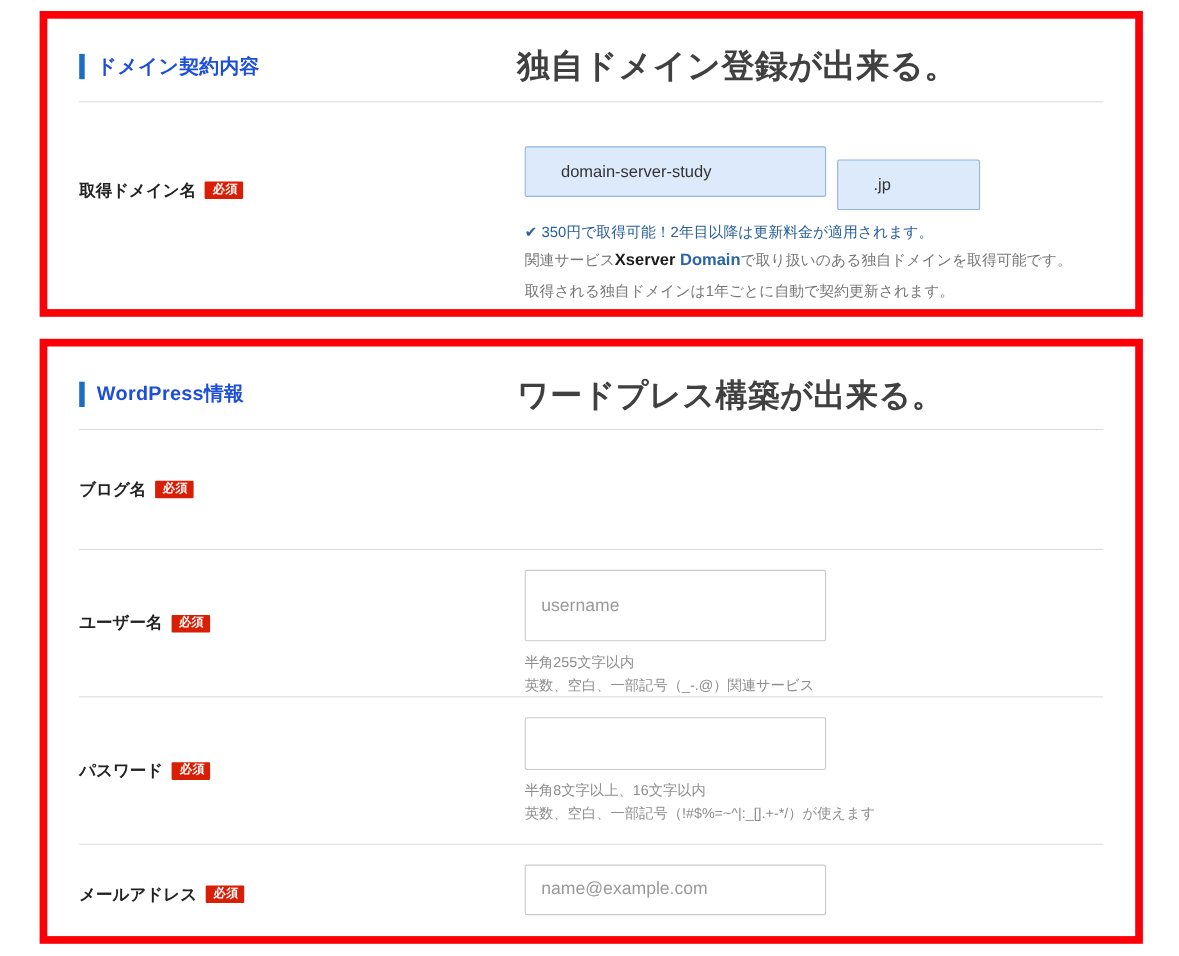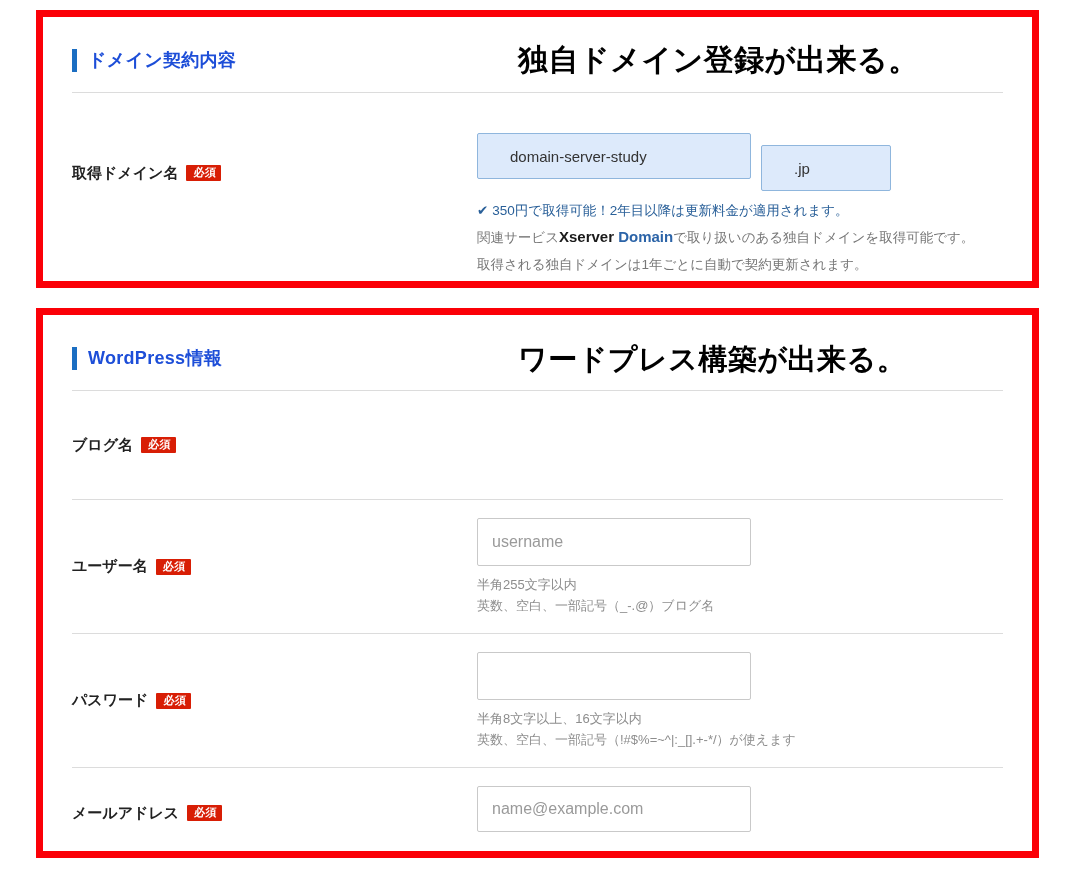--- a/index.html
+++ b/index.html
@@ -76,24 +76,23 @@
     color: #1d4ed8;
     letter-spacing: 0.3px;
     white-space: nowrap;
   }
   .annotation {
     position: absolute;
     left: 420px;
     top: 16px;
     font-size: 30px;
     font-weight: bold;
-    color: #000000;
+    color: #404040;
     letter-spacing: 0.5px;
     white-space: nowrap;
-    margin-left: 48px;
   }
   .annotation.wp {
     top: 18px;
     font-size: 29px;
   }
 
   .divider {
     height: 1px;
     background: #dcdcdc;
     margin: 0 22px;
@@ -170,21 +169,21 @@
     margin-top: 12px;
   }
 
   .input-blog {
     width: 545px;
     height: 52px;
     font-size: 16px;
   }
   .input-user {
     width: 274px;
-    height: 48px;
+    height: 65px;
     font-size: 16px;
   }
   .input-pass {
     width: 274px;
     height: 48px;
   }
   .input-mail {
     width: 274px;
     height: 46px;
     font-size: 16px;
@@ -305,21 +304,21 @@
       <div class="divider"></div>
 
       <div class="row row-user">
         <div class="row-label">
           <span>ユーザー名</span>
           <span class="badge">必須</span>
         </div>
         <div class="row-field">
           <div class="input input-user">username</div>
           <div class="hint">半角255文字以内</div>
-          <div class="hint" style="margin-top:0">英数、空白、一部記号（_-.@）ブログ名</div>
+          <div class="hint" style="margin-top:0">英数、空白、一部記号（_-.@）関連サービス</div>
         </div>
       </div>
 
       <div class="divider"></div>
 
       <div class="row row-pass">
         <div class="row-label">
           <span>パスワード</span>
           <span class="badge">必須</span>
         </div>

